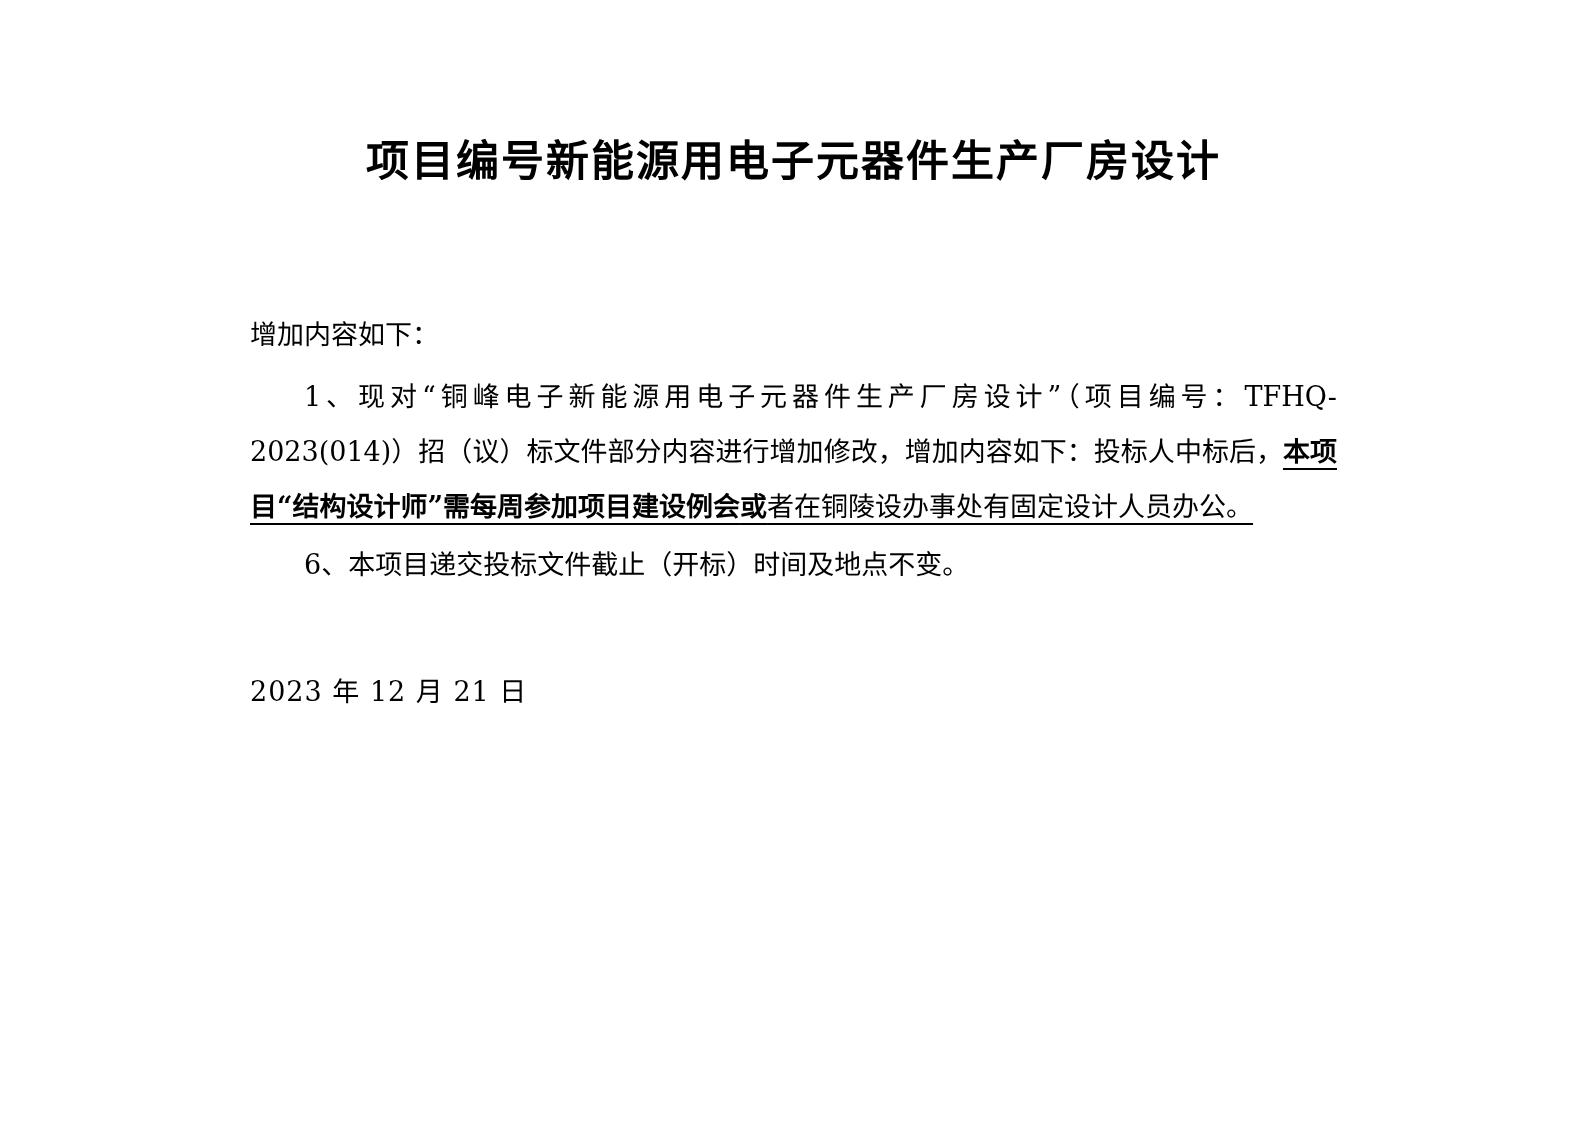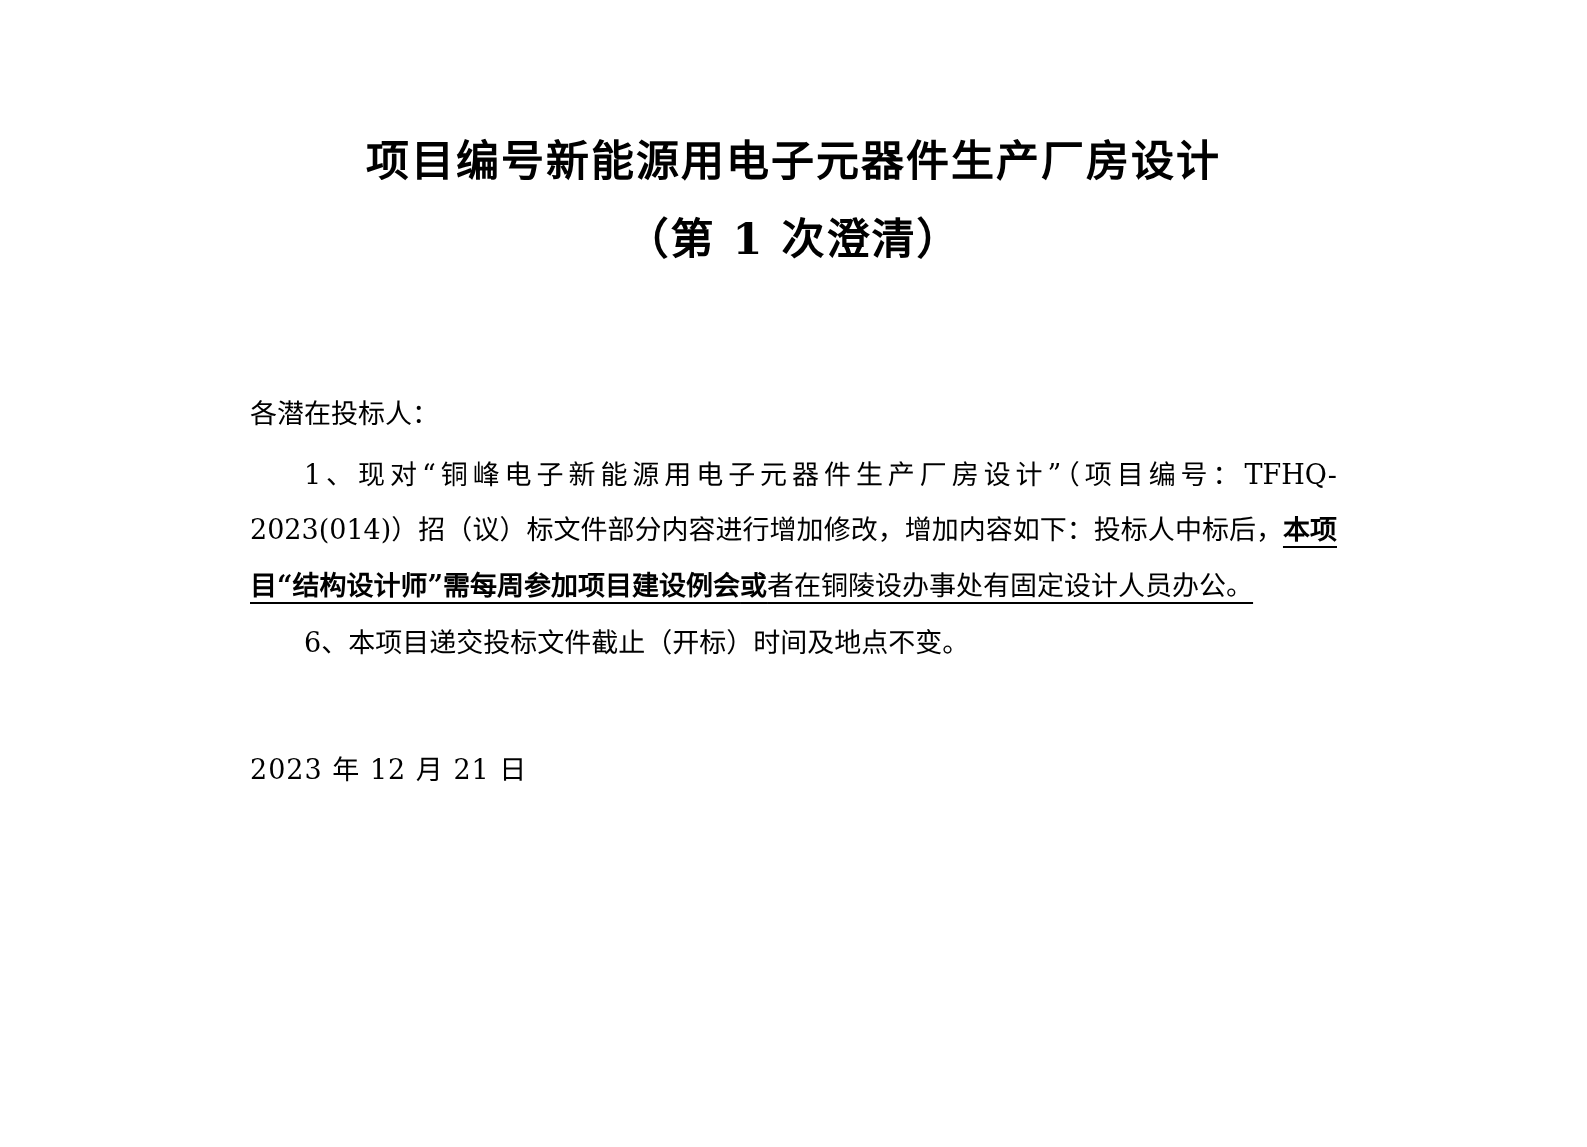--- a/index.html
+++ b/index.html
@@ -75,25 +75,24 @@
     letter-spacing: 1px;
   }
 </style>
 </head>
 <body>
 
 <div class="page">
 
   <div class="title-block">
     <div class="title-line"><span>项目编号</span><span class="underline">新能源用电子元器件生产厂房</span><span>设计</span></div>
-    <div class="title-sub">（第 1 次澄清）</div>
   </div>
 
   <div class="body-block">
-    <p class="salutation">各潜在投标人：</p>
+    <p class="salutation">增加内容如下：</p>
 
     <p class="para"><span>1、现对“铜峰电子新能源用电子元器件生产厂房设计”（项目编号：TFHQ-2023(014)）招（议）标文件部分内容进行增加修改，增加内容如下：投标人中标后，</span><span class="u b">本项目“结构设计师”需每周参加项目建设例会</span><span class="u b">或</span><span class="u">者在铜陵设办事处有固定设计人员办公。</span></p>
 
     <p class="para para-2">6、本项目递交投标文件截止（开标）时间及地点不变。</p>
   </div>
 
   <div class="date-block">2023 年 12 月 21 日</div>
 
 </div>
 

